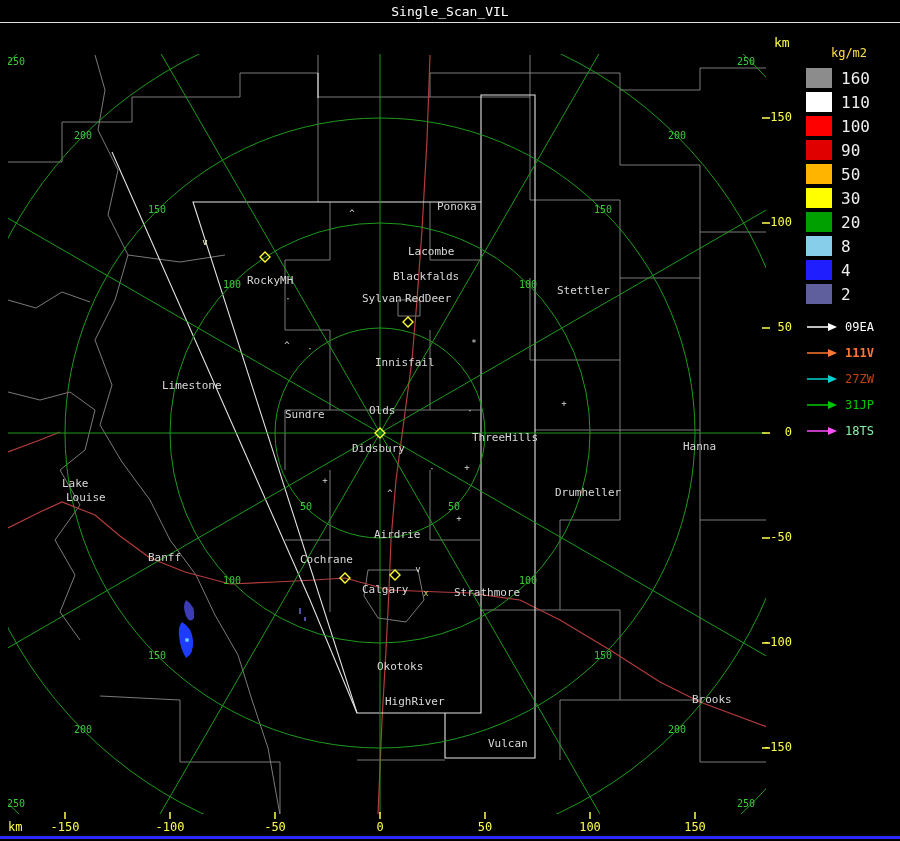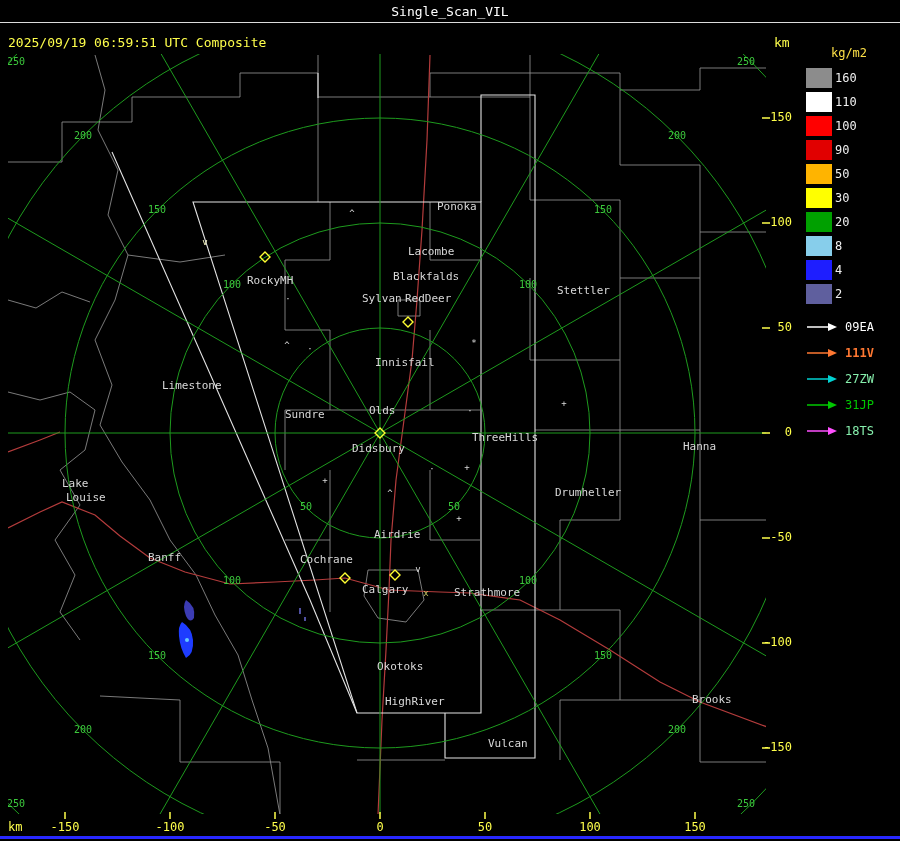--- a/index.html
+++ b/index.html
@@ -21,34 +21,33 @@
   text.sym{font-size:9px;font-family:"DejaVu Sans Mono",monospace}
   .station{fill:none;stroke:#ffff32;stroke-width:1.4}
   .tick{stroke:#ffff4b;stroke-width:1.5}
   .ytick-label{position:absolute;width:40px;text-align:right;color:#ffff4b;font-size:12px}
   .xtick-label{position:absolute;transform:translateX(-50%);color:#ffff4b;font-size:12px}
   .xunit{position:absolute;top:820px;left:8px;color:#ffff4b;font-size:12px}
   .legend{position:absolute;left:800px;top:46px;width:98px}
   .legend-unit{color:#fde047;font-size:12px;text-align:center;margin-bottom:6px}
   .swatch-row{display:flex;align-items:center;height:24px}
   .swatch{width:26px;height:20px;margin-left:6px;flex:0 0 auto}
-  .swatch-label{color:#f0f0f0;font-size:12px;margin-left:3px}
+  .swatch-label{color:#f0f0f0;font-size:16px;margin-left:9px}
   .radar-rows{margin-top:8px}
   .radar-row{display:flex;align-items:center;height:26px}
   .radar-id{font-size:12px;margin-left:5px}
   .bottombar{position:absolute;left:0;top:836px;width:900px;height:3px;background:#2828ff}
 </style>
 </head>
 <body>
 
 <div class="screen">
 
   <div class="title">Single_Scan_VIL</div>
   <div class="sep"></div>
-  <div class="datetime">2025/09/19 06:59:51 UTC Composite</div>
   <div class="yunit">km</div>
 
   <svg id="map-svg" width="900" height="841">
     <defs>
       <clipPath id="mapclip">
           <rect x="8" y="54" width="758" height="760"></rect>
         </clipPath>
     </defs>
 
     <g clip-path="url(#mapclip)">
@@ -293,21 +292,21 @@
             <line x1="7" y1="6" x2="28" y2="6" stroke="#ff7832" stroke-width="1.5"></line>
             <polygon points="28,2 37,6 28,10" fill="#ff7832"></polygon>
           </svg>
           <span class="radar-id" style="color: rgb(255, 120, 50); font-weight: bold;">111V</span>
         </div>
         <div class="radar-row">
           <svg width="40" height="12">
             <line x1="7" y1="6" x2="28" y2="6" stroke="#00d2d2" stroke-width="1.5"></line>
             <polygon points="28,2 37,6 28,10" fill="#00d2d2"></polygon>
           </svg>
-          <span class="radar-id" style="color: #86efac;">27ZW</span>
+          <span class="radar-id" style="color: #c2410c;">27ZW</span>
         </div>
         <div class="radar-row">
           <svg width="40" height="12">
             <line x1="7" y1="6" x2="28" y2="6" stroke="#00c800" stroke-width="1.5"></line>
             <polygon points="28,2 37,6 28,10" fill="#00c800"></polygon>
           </svg>
           <span class="radar-id" style="color: rgb(0, 200, 0);">31JP</span>
         </div>
         <div class="radar-row">
           <svg width="40" height="12">

